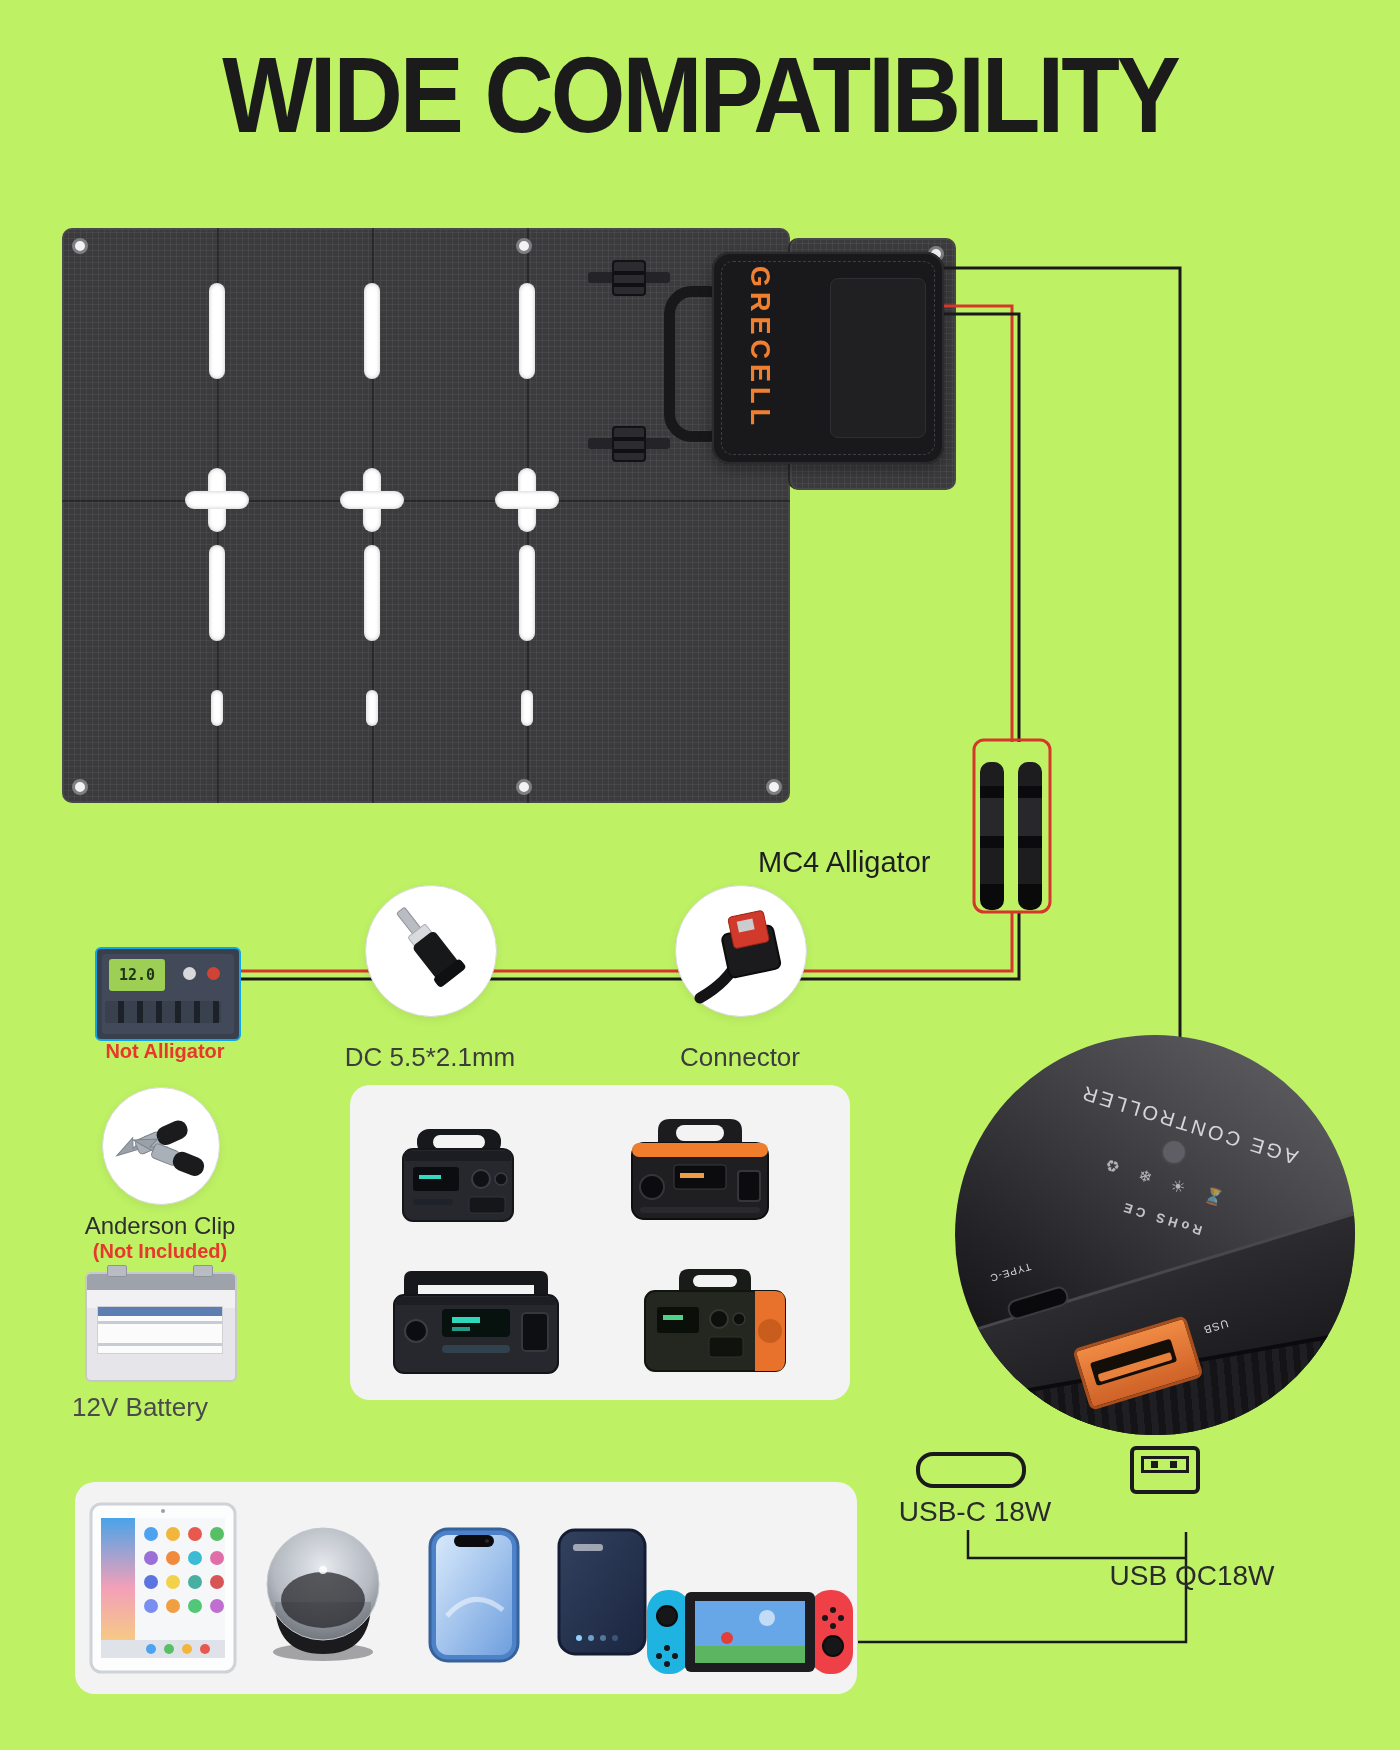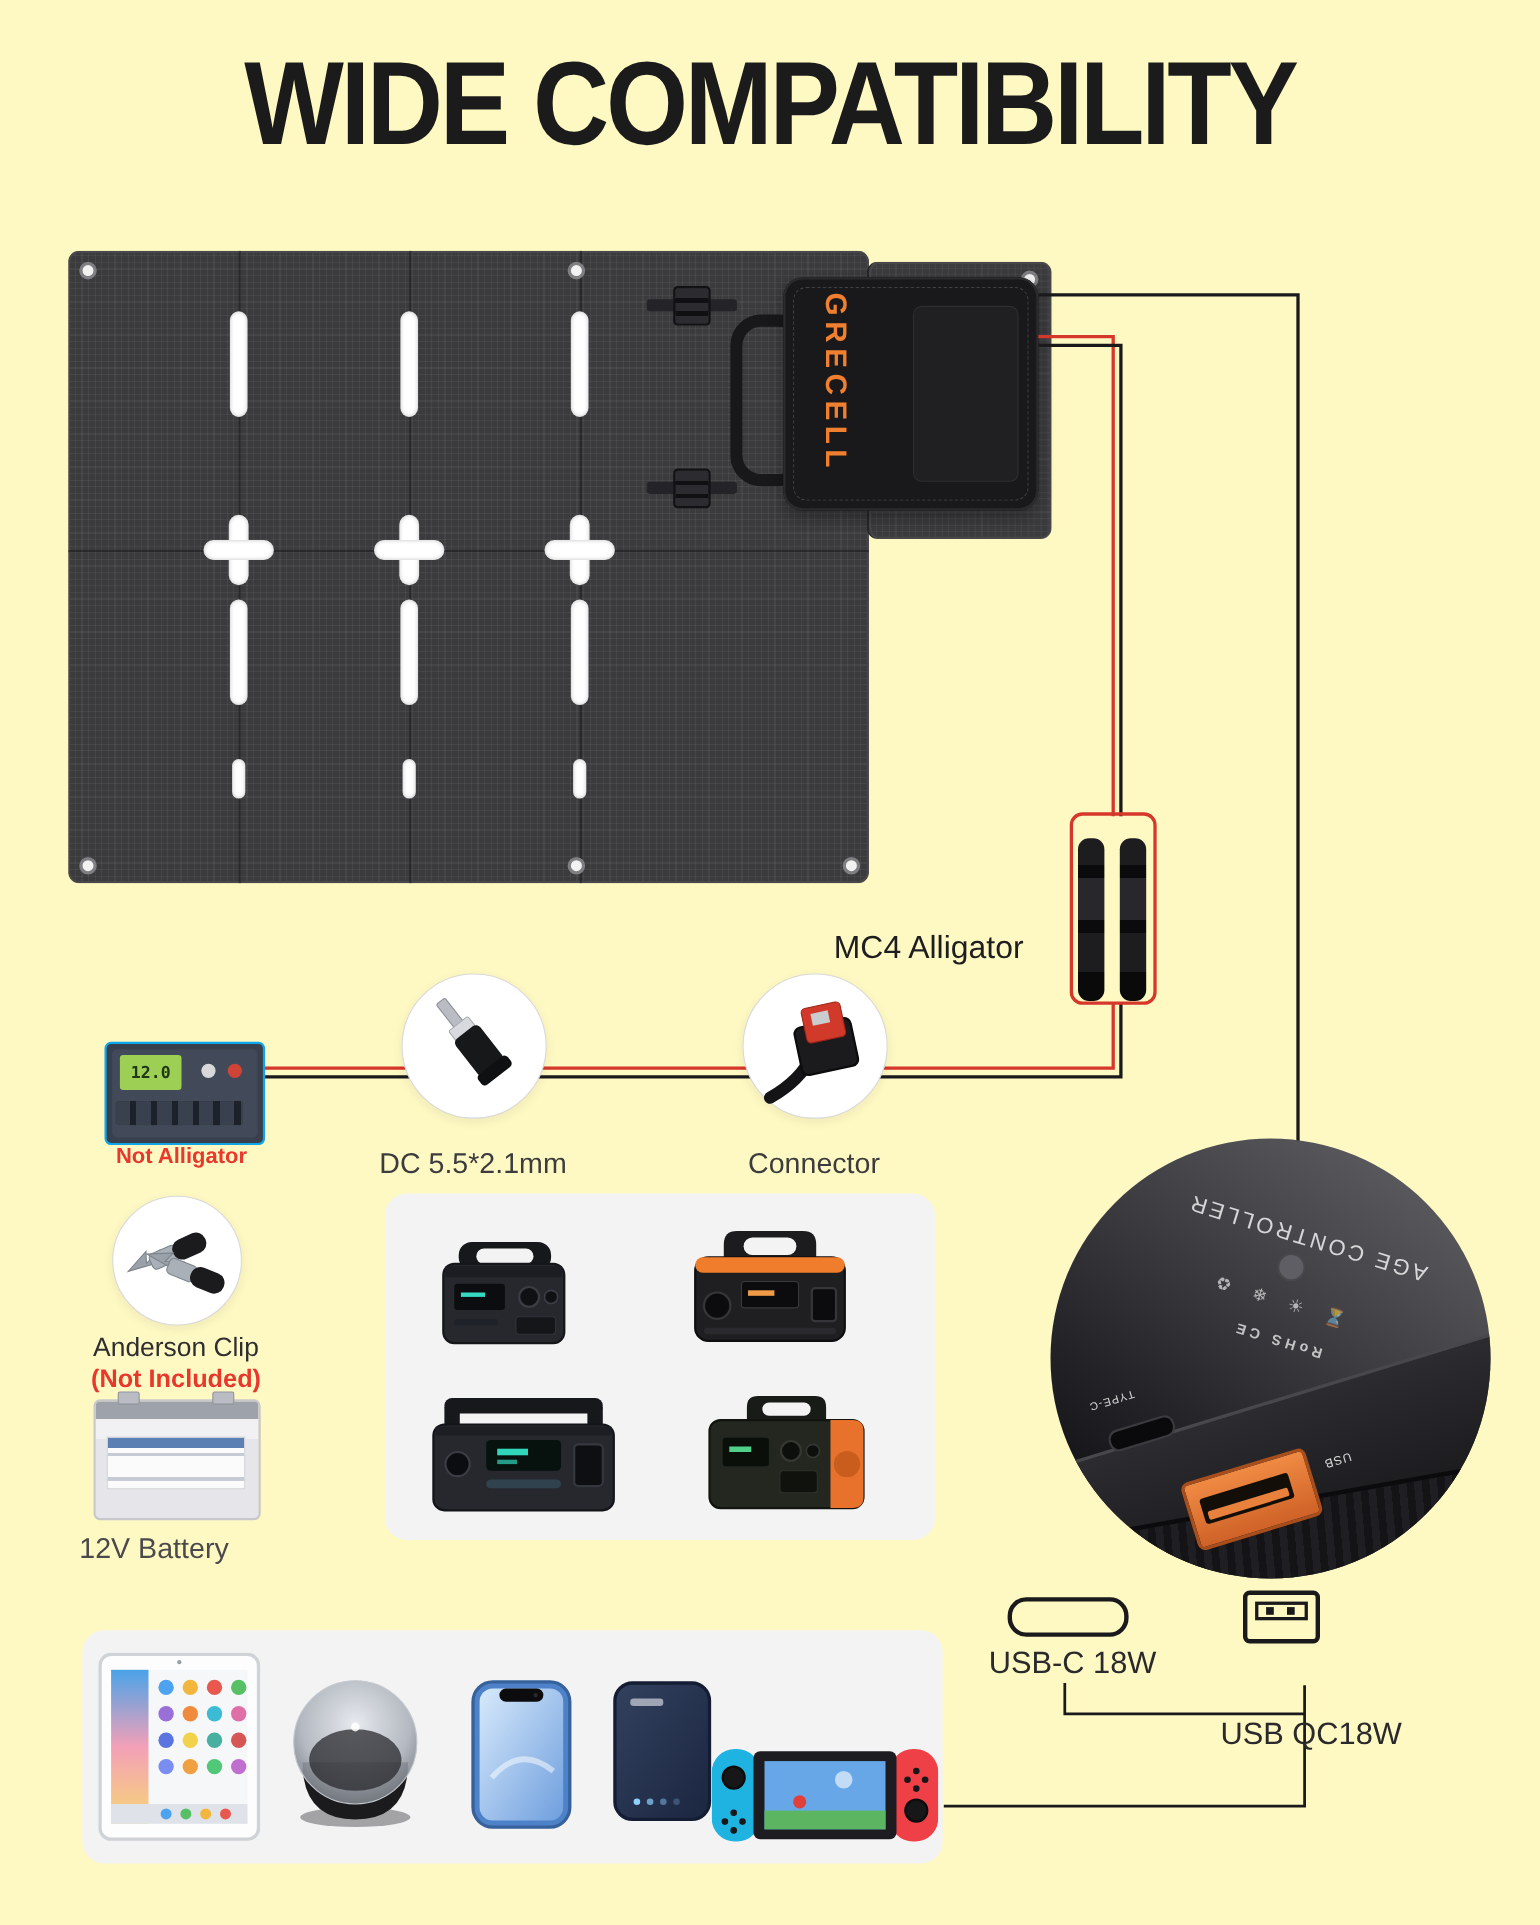--- a/index.html
+++ b/index.html
@@ -1,16 +1,16 @@
 <!DOCTYPE html>
 <html><head>
 <meta charset="utf-8">
 <style>
   html,body{margin:0;padding:0;background:#fff;font-family:"Liberation Sans",sans-serif;}
-  #canvas{position:relative;width:1400px;height:1750px;background:#fef9c3;overflow:hidden;margin:0 auto;}
+  #canvas{position:relative;width:1400px;height:1750px;background:#bef264;overflow:hidden;margin:0 auto;}
   .abs{position:absolute;}
   .title{top:40px;left:0;width:100%;text-align:center;font-size:96px;font-weight:900;color:#1b1b1b;
          letter-spacing:-3px;transform:scaleY(1.12);white-space:nowrap;}
   
   .panel{background-color:#3b3b3e;
      background-image:repeating-linear-gradient(0deg,rgba(255,255,255,.05) 0 1px,transparent 1px 6px),
                       repeating-linear-gradient(90deg,rgba(255,255,255,.05) 0 1px,transparent 1px 6px);
      border-radius:10px;box-shadow:inset 0 0 0 2px #48484b;}
   .panel-main{left:62px;top:228px;width:728px;height:575px;}
   .panel-flap{left:788px;top:238px;width:166px;height:252px;border-left:2px solid rgba(0,0,0,.35);}
@@ -189,21 +189,21 @@
         <rect x="56" y="44" width="32" height="19" rx="9" fill="#1b1b1e"></rect>
       </g>
       <g transform="rotate(22 66 60) translate(18 14)">
         <polygon points="12,52 34,42 30,52 46,46 42,56" fill="#9aa1a9" stroke="#7d848c"></polygon>
         <rect x="34" y="46" width="26" height="15" rx="4" fill="#aab0b8" stroke="#7d848c"></rect>
         <rect x="56" y="44" width="32" height="19" rx="9" fill="#1b1b1e"></rect>
       </g>
     </svg>
   </div>
   <div class="abs lbl" style="left:60px;top:1212px;width:200px;font-size:24px;color:#2e2e30;z-index:3">Anderson Clip</div>
-  <div class="abs note-red" style="left:60px;top:1240px;width:200px;font-size:23px;z-index:3">(Not Included)</div>
+  <div class="abs note-red" style="left:60px;top:1240px;width:200px;font-size:20px;z-index:3">(Not Included)</div>
 
   <div class="abs battery" style="z-index:3">
     <div class="abs bat-term" style="left:20px"></div>
     <div class="abs bat-term" style="left:106px"></div>
     <div class="abs bat-label"></div>
   </div>
   <div class="abs lbl" style="left:40px;top:1392px;width:200px;color:#4a4a4c;z-index:3">12V Battery</div>
 
   <div class="abs graybox" style="left:350px;top:1085px;width:500px;height:315px;z-index:1">
     <svg class="abs" style="left:45px;top:40px" width="125" height="100" viewBox="0 0 125 100">

